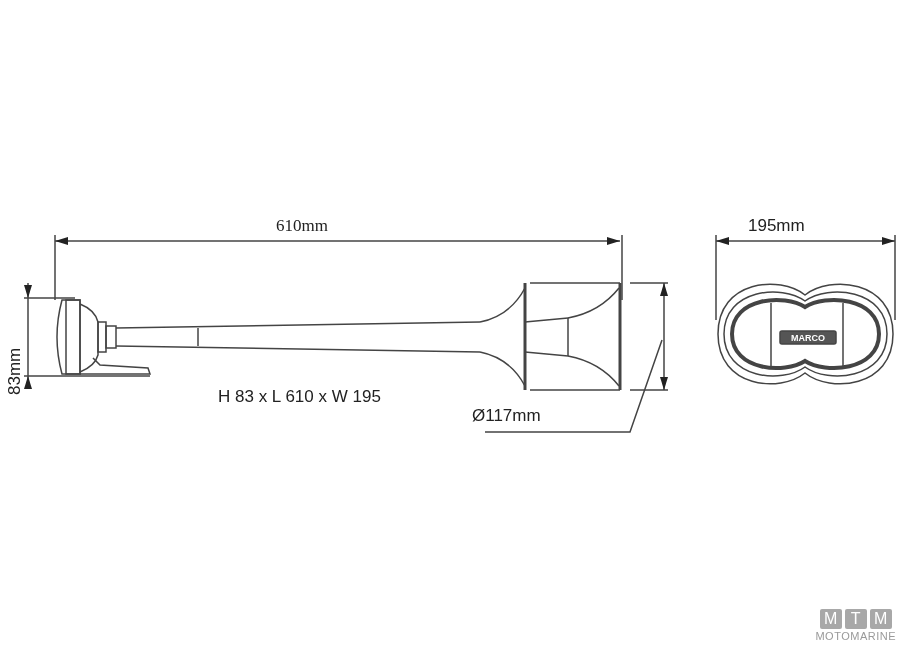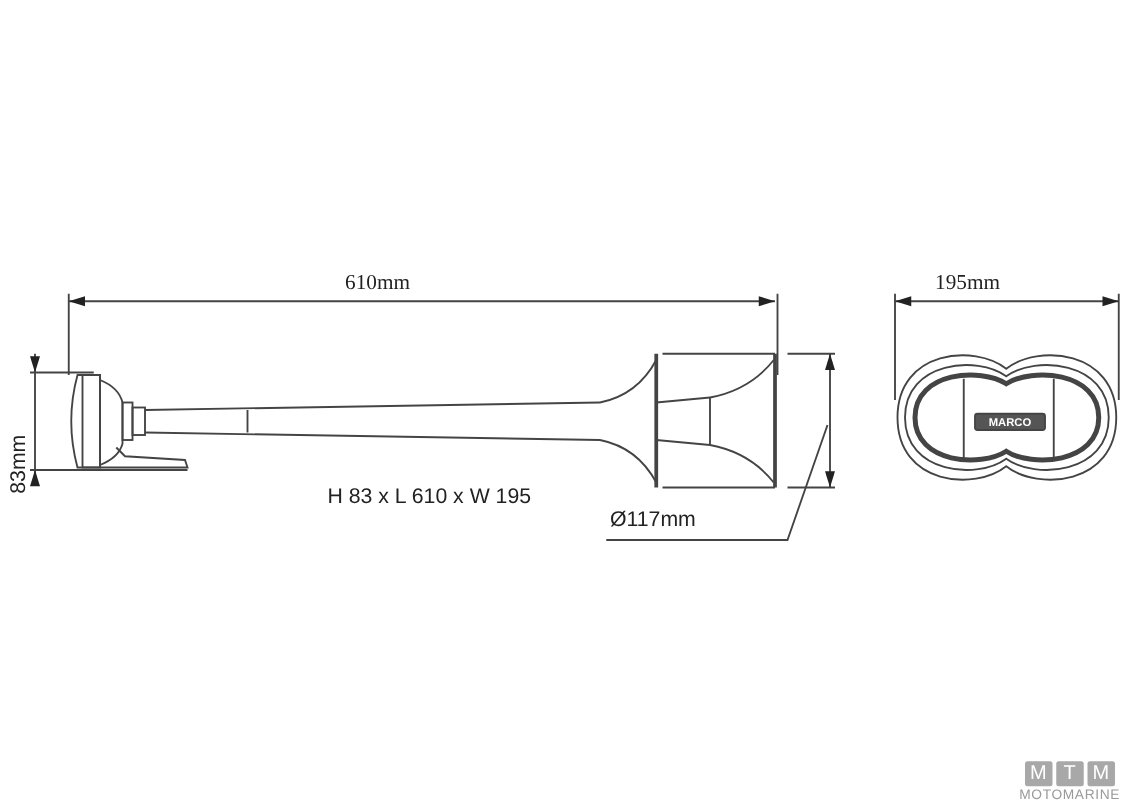--- a/index.html
+++ b/index.html
@@ -70,24 +70,24 @@
     <path d="M805,301 C782,284 724,289 724,334 C724,379 782,384 805,367 C828,384 887,379 887,334 C887,289 828,284 805,301 Z"></path>
     <path d="M805,307 C785,294 732,297 732,334 C732,371 785,374 805,361 C825,374 879,371 879,334 C879,297 825,294 805,307 Z" stroke-width="4"></path>
     <line x1="771" y1="303" x2="771" y2="368"></line>
     <line x1="843" y1="303" x2="843" y2="368"></line>
     <rect x="780" y="331" width="56" height="13" rx="2" fill="#555"></rect>
   </g>
   <text x="808" y="341" font-size="9" fill="#fff" text-anchor="middle" font-family="Liberation Sans, sans-serif" font-weight="bold">MARCO</text>
 </svg>
 
 <div class="lbl" style="left:276px; top:216px;font-family:Liberation Serif, serif;">610mm</div>
-<div class="lbl" style="left:748px; top:216px;font-family:Liberation Serif, serif;">195mm</div>
+<div class="lbl" style="left:748px; top:216px;">195mm</div>
 <div class="lbl rot" style="left:5px; top:395px;">83mm</div>
-<div class="lbl" style="left:218px; top:387px;margin-left:44px;">H 83 x L 610 x W 195</div>
-<div class="lbl" style="left:488px; top:406px;">Ø117mm</div>
+<div class="lbl" style="left:218px; top:387px;">H 83 x L 610 x W 195</div>
+<div class="lbl" style="left:472px; top:406px;">Ø117mm</div>
 
 <div class="wm">
   <div class="wm-boxes">
     <div class="wm-box">M</div>
     <div class="wm-box">T</div>
     <div class="wm-box">M</div>
   </div>
   <div class="wm-text">MOTOMARINE</div>
 </div>
 

